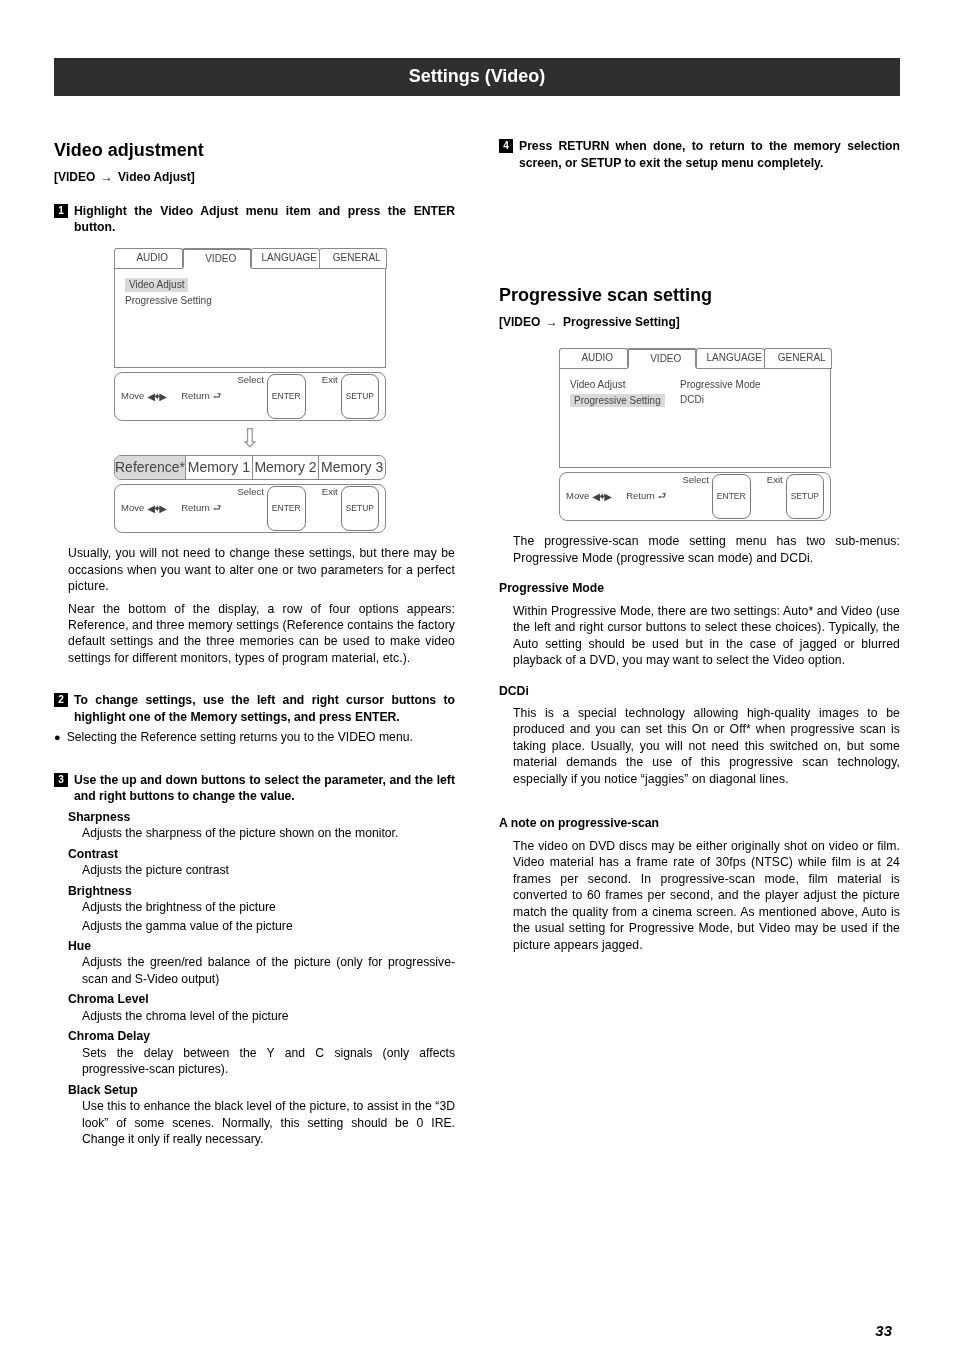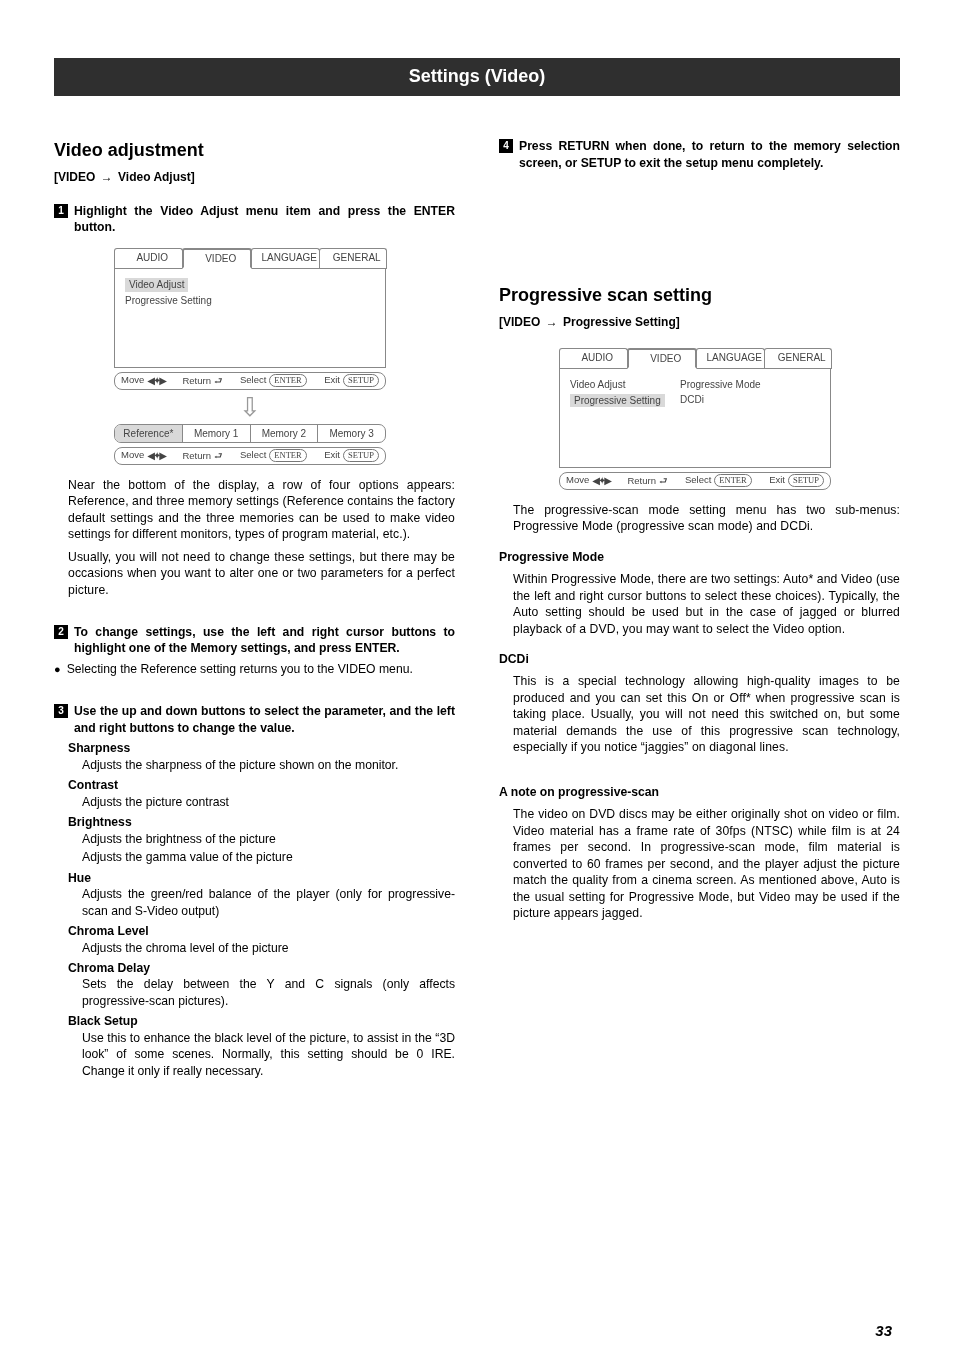--- a/index.html
+++ b/index.html
@@ -158,44 +158,43 @@
     margin-top: 4px;
     font-size: 9.5px;
     align-items: center;
     justify-content: space-between;
   }
   .hint-bar > span { display: inline-flex; align-items: flex-start; gap: 3px; }
   .pill {
     display: inline-block;
     border: 1px solid #777;
     border-radius: 8px;
-    padding: 0 4px;
+    padding: 16px 4px;
     font-size: 8.5px;
     line-height: 11px;
-    font-family: Liberation Serif, serif;
   }
   .arrow-down {
     text-align: center;
     font-size: 26px;
     color: #999;
     margin: 4px 0;
     line-height: 1;
   }
   .mem-row {
     display: flex;
     border: 1px solid #888;
     border-radius: 7px;
     overflow: hidden;
   }
   .mem-row > div {
     flex: 1;
     text-align: center;
     padding: 2px 0;
     border-right: 1px solid #888;
-    font-size: 10px;
+    font-size: 14px;
   }
   .mem-row > div:last-child { border-right: none; }
   .mem-row > div.hl { background: #d9d9d9; }
   .page-num {
     position: absolute;
     bottom: 28px;
     right: 62px;
     font-weight: bold;
     font-style: italic;
     font-size: 15px;
@@ -278,22 +277,22 @@
               <span>Select</span> 
               <span class="pill">ENTER</span>
             </span>
           <span>
               <span>Exit</span> 
               <span class="pill">SETUP</span>
             </span>
         </div>
       </div>
 
+      <div class="body-text">Usually, you will not need to change these settings, but there may be occasions when you want to alter one or two parameters for a perfect picture.</div>
       <div class="body-text">Near the bottom of the display, a row of four options appears: Reference, and three memory settings (Reference contains the factory default settings and the three memories can be used to make video settings for different monitors, types of program material, etc.).</div>
-      <div class="body-text">Usually, you will not need to change these settings, but there may be occasions when you want to alter one or two parameters for a perfect picture.</div>
 
       <div style="height:12px"></div>
 
       <div class="step">
         <div class="step-num">2</div>
         <div class="step-text">To change settings, use the left and right cursor buttons to highlight one of the Memory settings, and press ENTER.</div>
       </div>
       <div class="bullet">
         <span class="dot">●</span>
         <span>Selecting the Reference setting returns you to the VIDEO menu.</span>
@@ -308,21 +307,21 @@
 
       <div>
         <div class="param-name">Sharpness</div>
         <div class="param-desc">Adjusts the sharpness of the picture shown on the monitor.</div>
         <div class="param-name">Contrast</div>
         <div class="param-desc">Adjusts the picture contrast</div>
         <div class="param-name">Brightness</div>
         <div class="param-desc">Adjusts the brightness of the picture</div>
         <div class="param-desc">Adjusts the gamma value of the picture</div>
         <div class="param-name">Hue</div>
-        <div class="param-desc">Adjusts the green/red balance of the player (only for progressive-scan and S-Video output)</div>
+        <div class="param-desc">Adjusts the green/red balance of the picture (only for progressive-scan and S-Video output)</div>
         <div class="param-name">Chroma Level</div>
         <div class="param-desc">Adjusts the chroma level of the picture</div>
         <div class="param-name">Chroma Delay</div>
         <div class="param-desc">Sets the delay between the Y and C signals (only affects progressive-scan pictures).</div>
         <div class="param-name">Black Setup</div>
         <div class="param-desc">Use this to enhance the black level of the picture, to assist in the “3D look” of some scenes. Normally, this setting should be 0 IRE. Change it only if really necessary.</div>
       </div>
 
     </div>
 

